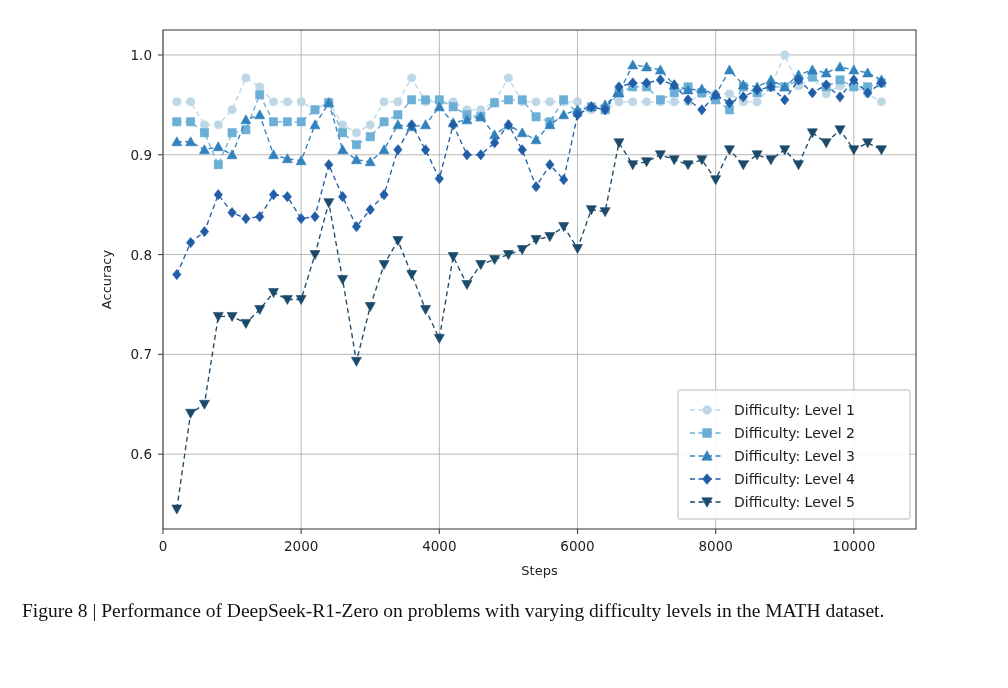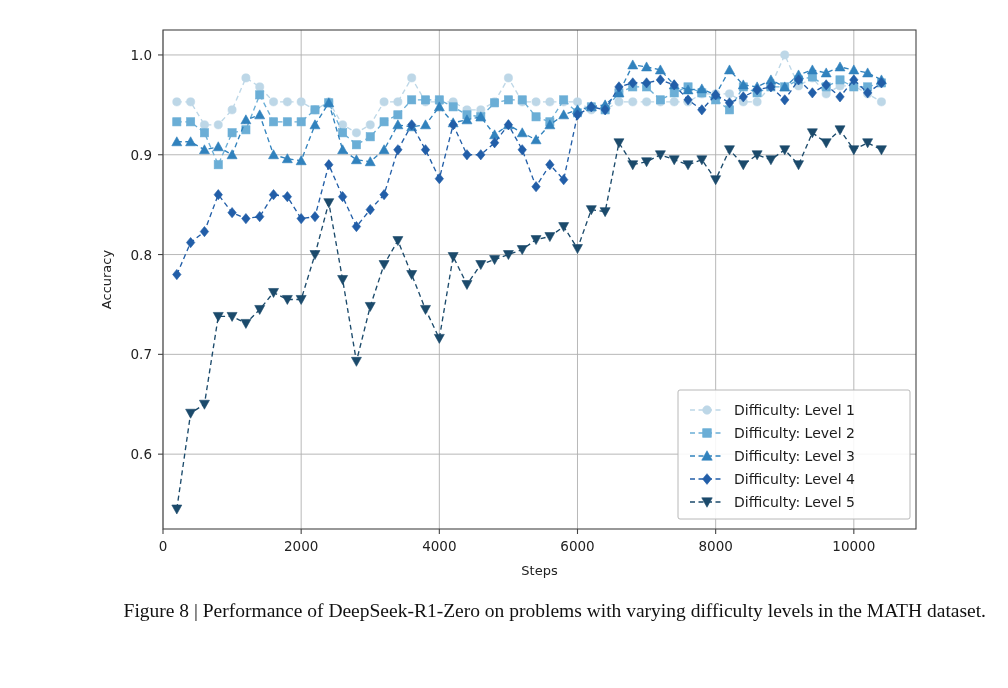--- a/index.html
+++ b/index.html
@@ -21,21 +21,21 @@
     position: absolute;
     left: 0; top: 0;
     width: 1008px;
     height: 596px;
   }
   #caption {
     position: absolute;
     left: 0;
     top: 596px;
     width: 1008px;
-    text-align: right;
+    text-align: left;
     font-family: "Liberation Serif", serif;
     font-size: 19.5px;
     line-height: 30px;
     color: #111111;
     padding: 0 22px;
   }
   svg { display: block; }
   .axis-label {
     font-family: "DejaVu Sans", sans-serif;
     font-size: 13px;

